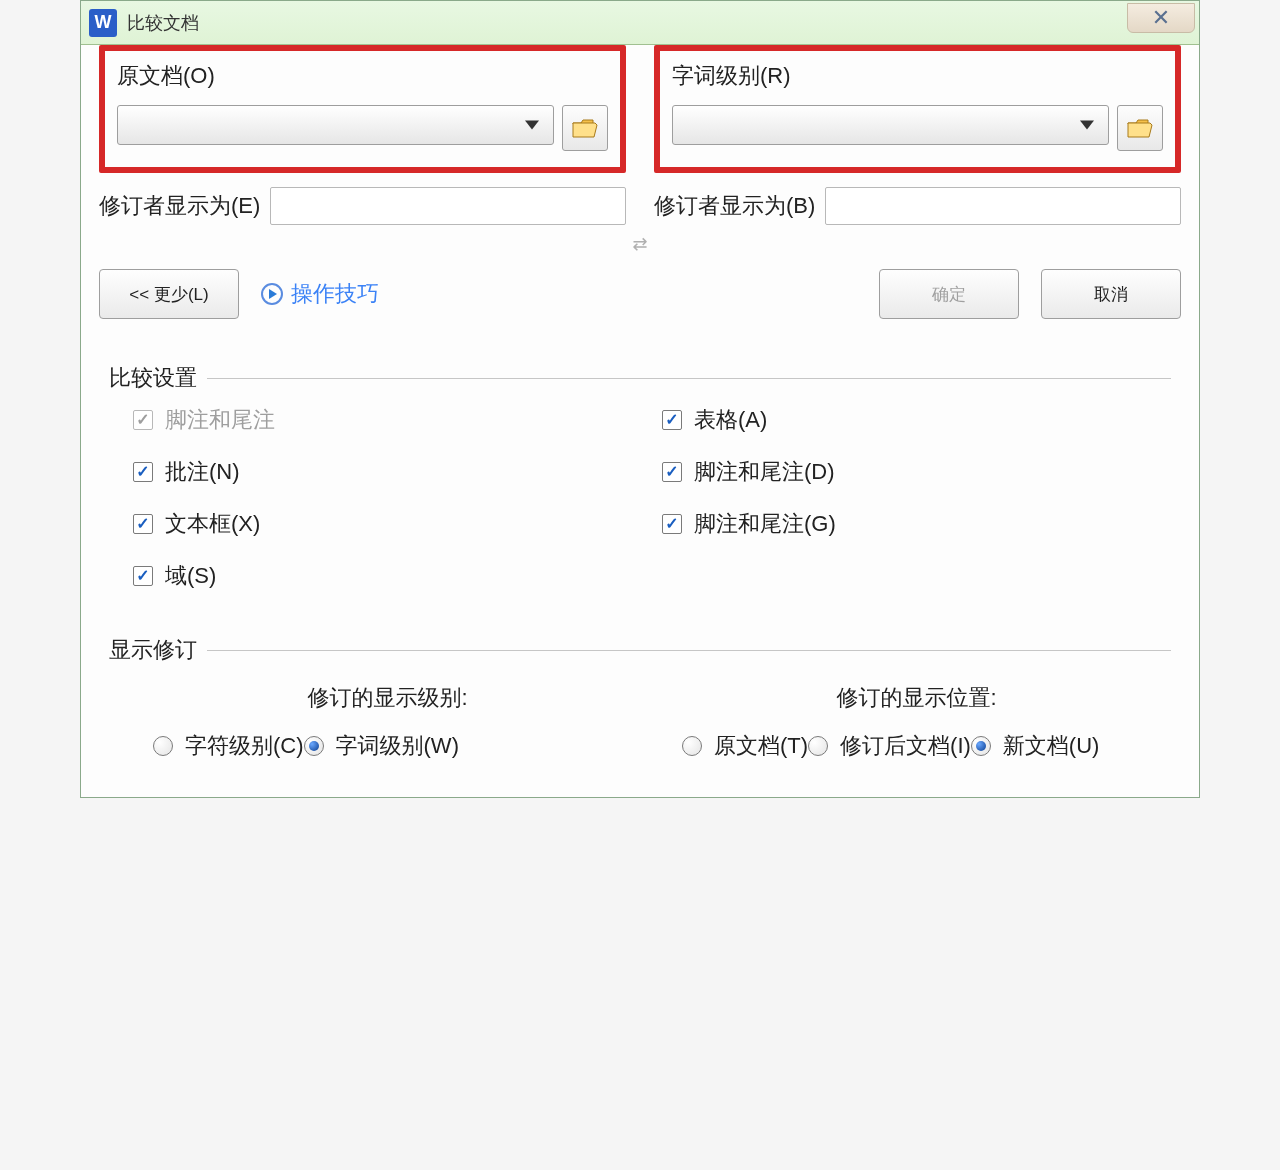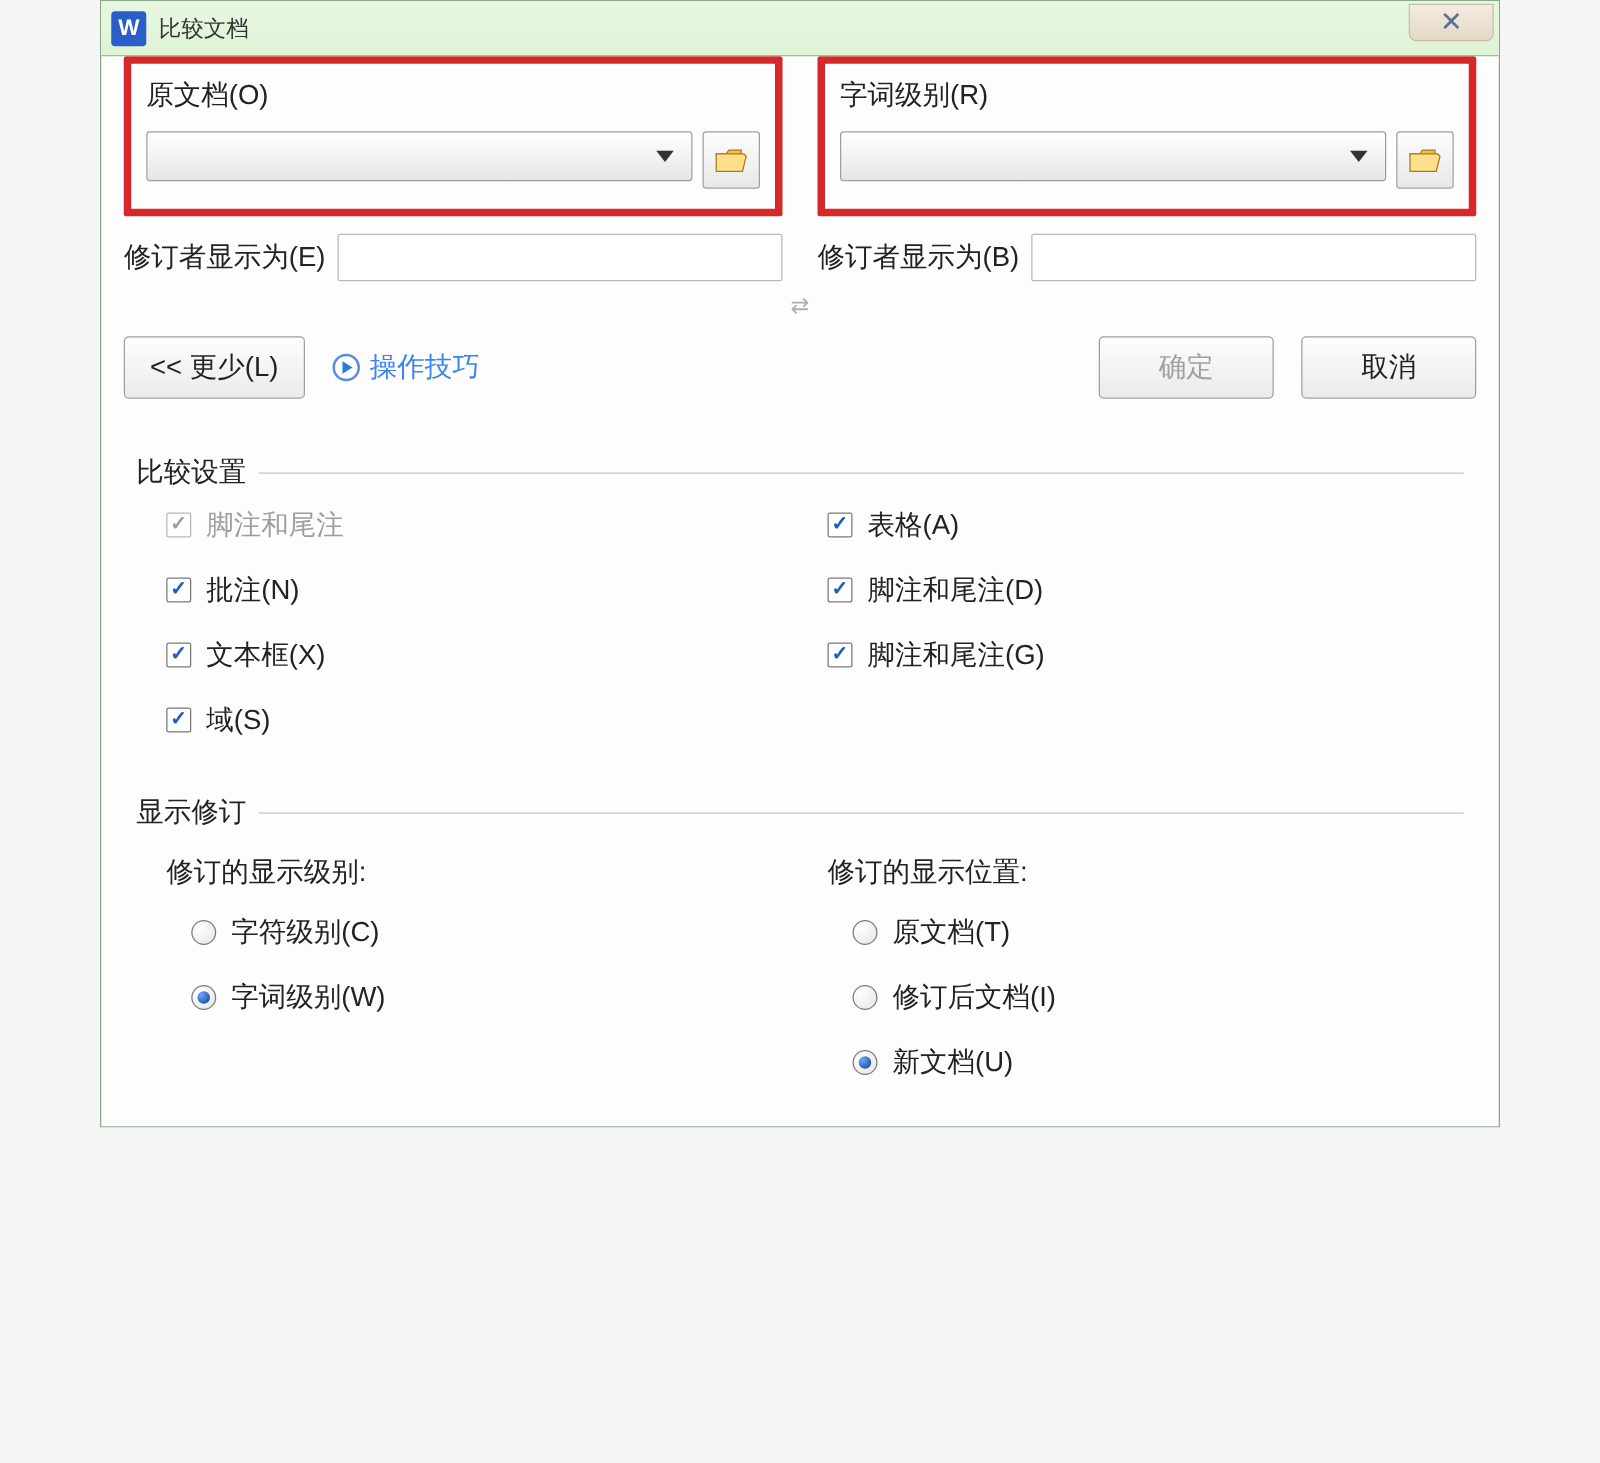--- a/index.html
+++ b/index.html
@@ -121,21 +121,21 @@
     align-items: center;
     gap: 22px;
     margin-bottom: 24px;
   }
   .btn {
     height: 50px;
     padding: 0 20px;
     border: 1px solid #9e9e9e;
     background: linear-gradient(#fefefe, #eaeaea);
     border-radius: 4px;
-    font-size: 22px;
+    font-size: 17px;
     display: inline-flex; align-items: center; justify-content: center;
     cursor: pointer;
     min-width: 140px;
   }
   .btn.disabled { color: #a0a0a0; cursor: default; }
   .tips {
     display: inline-flex; align-items: center; gap: 8px;
     color: #3b82f6; font-size: 22px; cursor: pointer;
   }
   .tips-icon {
@@ -195,28 +195,29 @@
     background: radial-gradient(circle at 30% 30%, #fff, #e4e4e4);
     display: flex; align-items: center; justify-content: center;
   }
   .rad-circle.selected::after {
     content: ""; width: 10px; height: 10px; border-radius: 50%;
     background: radial-gradient(circle at 30% 30%, #6aa8ff, #0a3d90);
   }
   .sub-heading {
     font-size: 22px;
     margin: 6px 0 18px 24px;
+    text-align: center;
   }
   .radio-cols {
     display: grid;
     grid-template-columns: 1fr 1fr;
     column-gap: 20px;
     padding-left: 24px;
   }
-  .radio-list { display: flex; flex-direction: column; gap: 22px; padding-left: 20px; }
+  .radio-list { display: flex; padding-left: 20px; }
 </style>
 </head>
 <body>
 
 <div class="window">
 
   <div class="titlebar">
     <div class="app-icon">W</div>
     <div class="title">比较文档</div>
     <div class="close-btn">

